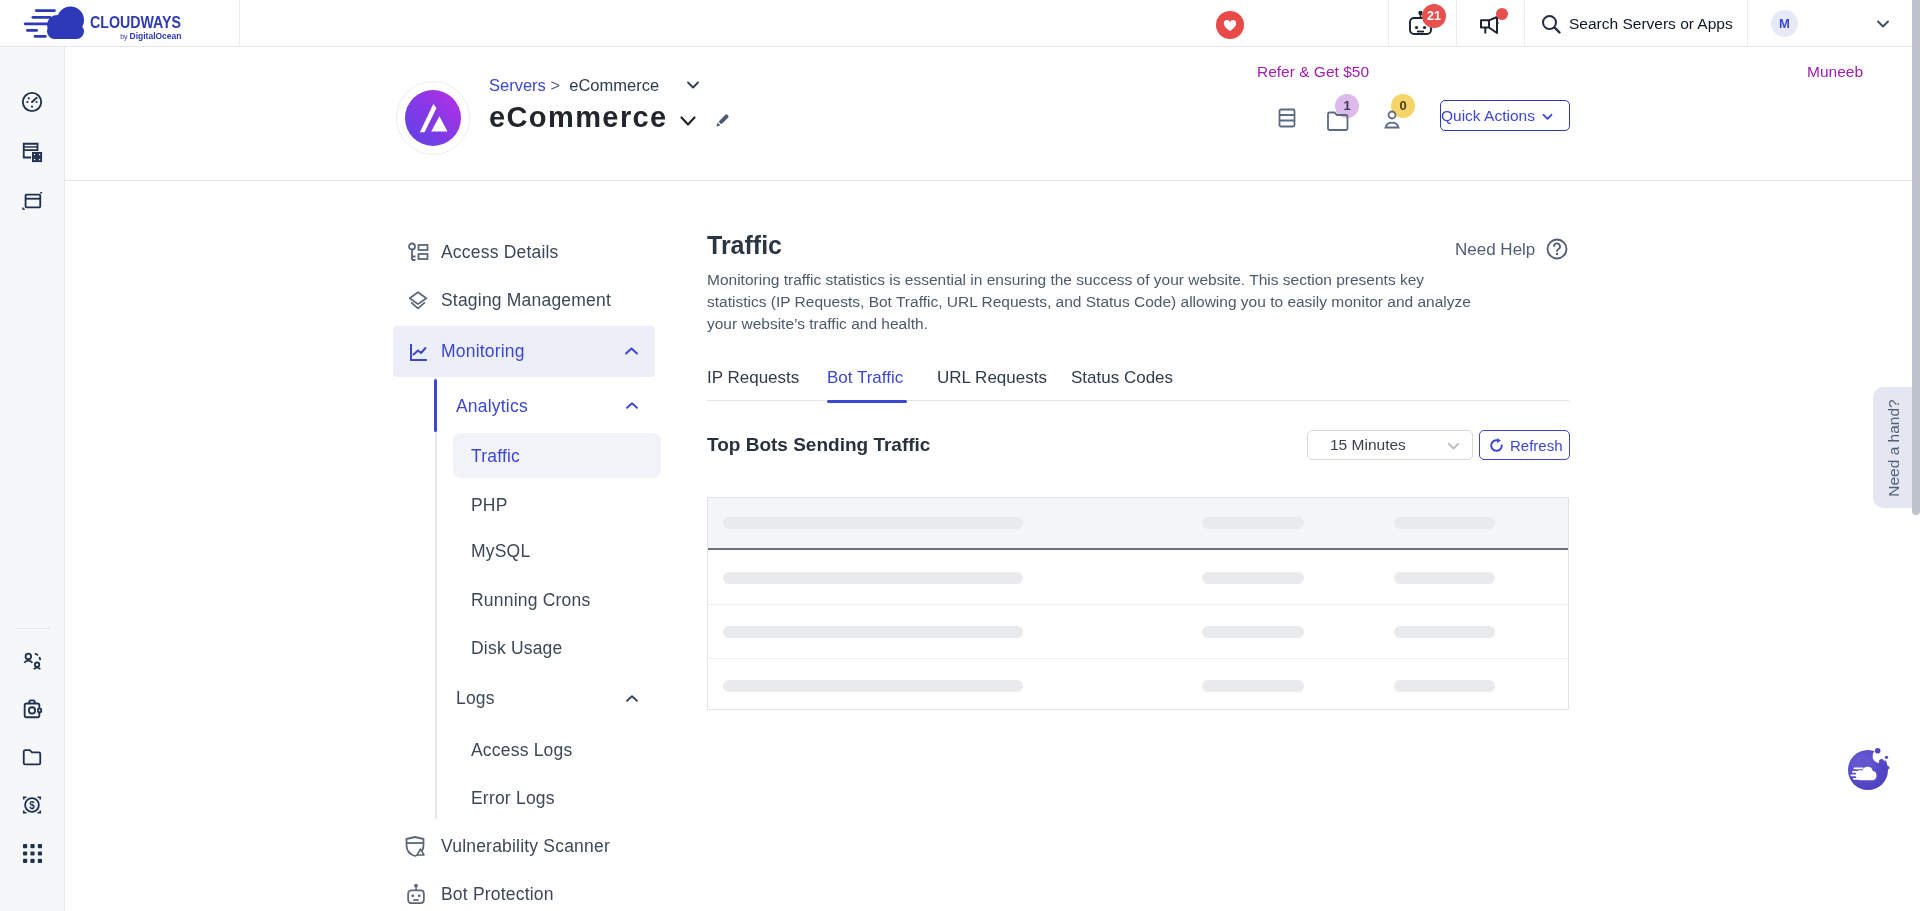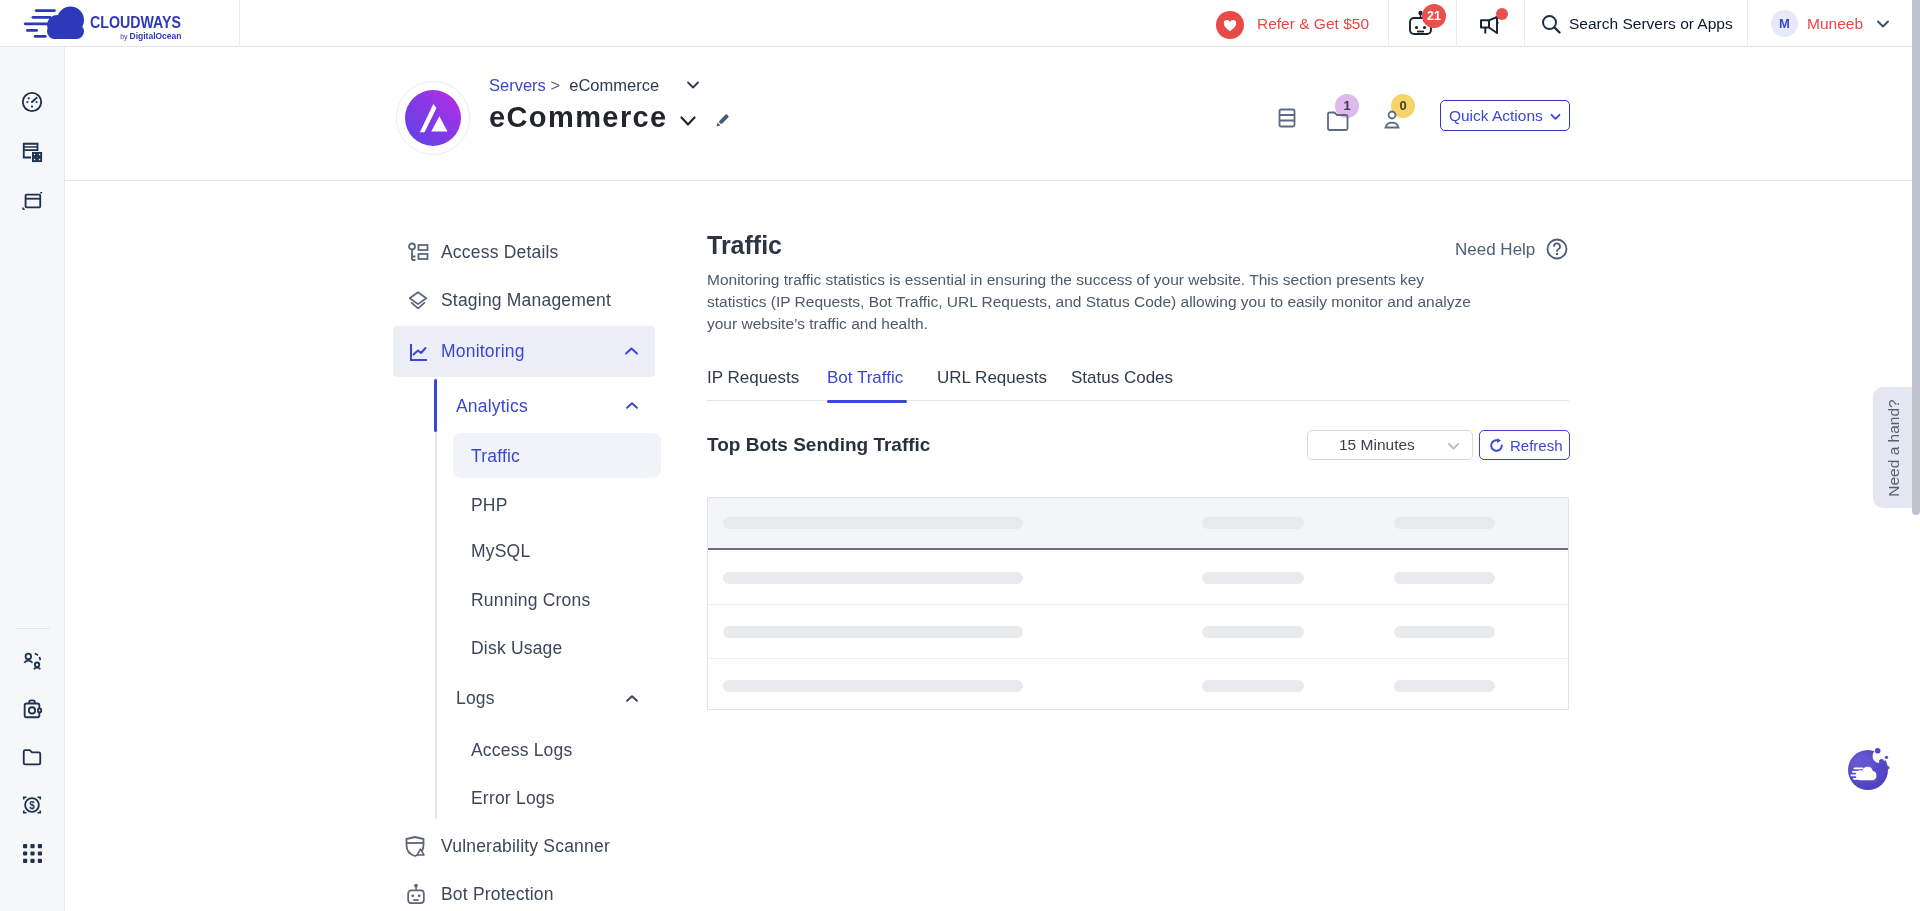--- a/index.html
+++ b/index.html
@@ -5,35 +5,35 @@
 * { margin:0; padding:0; box-sizing:border-box; }
 html,body { width:1920px; height:911px; overflow:hidden; }
 body { font-family:"Liberation Sans", sans-serif; background:#fff; }
 #page { position:relative; width:1920px; height:911px; overflow:hidden; }
 .abs { position:absolute; }
 
 
 .topbar { left:0; top:0; width:1920px; height:47px; background:#fff; border-bottom:1px solid #e4e5e9; }
 .logobox { left:0; top:0; width:240px; height:47px; border-right:1px solid #ebecef; }
 .navsep { top:0; width:1px; height:47px; background:#ebecef; }
-.navtext { font-size:15.5px; color:#ef4444; line-height:47px; }
+.navtext { font-size:15.5px; color:#a21caf; line-height:47px;margin-top:48px; }
 .placeholder { font-size:15.5px; color:#0f172a; line-height:47px; }
 
 
 .sidebar { left:0; top:47px; width:65px; height:864px; background:#f6f7f9; border-right:1px solid #e8e9ee; }
 
 
 .apphead { left:65px; top:47px; width:1855px; height:134px; background:#fff; border-bottom:1px solid #e7e8ec; }
 .avatar-outer { left:396px; top:81px; width:74px; height:74px; border-radius:50%; background:#fff; border:1px solid #ededf2; }
 .avatar-inner { left:405px; top:90px; width:56px; height:56px; border-radius:50%; background:linear-gradient(45deg,#5b43e4 0%,#8a38e6 55%,#bc2ee2 100%); }
 .crumb { left:489px; top:76px; font-size:16.5px; color:#2d3a50; }
 .crumb a { color:#3b46d3; text-decoration:none; }
 .apptitle { left:489px; top:101px; font-size:29px; font-weight:700; color:#22262c; letter-spacing:1.4px; }
 .appurl { left:489px; top:145px; font-size:16px; color:#3b46d3; }
-.qa-btn { left:1440px; top:100px; width:130px; height:31px; border:1px solid #2c39bd; border-radius:5px; background:#fff; color:#3b46d3; font-size:15.5px; line-height:29px; text-align:center; }
+.qa-btn { left:1440px; top:100px; width:130px; height:31px; border:1px solid #2c39bd; border-radius:5px; background:#fff; color:#3b46d3; font-size:15.5px; line-height:29px; text-align:left; }
 
 
 .content { left:65px; top:181px; width:1855px; height:730px; background:#fff; }
 
 
 .m-hl { left:393px; top:326px; width:262px; height:51px; background:#edeff8; border-radius:4px; }
 .t-hl { left:453px; top:433px; width:208px; height:45px; background:#f2f3f9; border-radius:8px; }
 .vline { left:435px; top:378px; width:2px; height:441px; background:#e6e7ec; }
 .vline-act { left:434px; top:379px; width:3px; height:53px; background:#3b46d3; border-radius:2px; }
 .mi { font-size:17.5px; letter-spacing:0.2px; color:#3c4759; white-space:nowrap; }
@@ -41,21 +41,21 @@
 
 
 .h1 { left:707px; top:231px; font-size:25px; font-weight:700; color:#2b3543; }
 .needhelp { left:1455px; top:240px; font-size:17px; color:#4f5d77; }
 .para { left:707px; top:269px; width:800px; font-size:15.5px; line-height:21.8px; color:#4d5a6b; }
 .tab { top:368px; font-size:17px; color:#303b4c; }
 .tab.act { color:#3b46d3; }
 .tabline { left:707px; top:400px; width:862px; height:1px; background:#e4e5e9; }
 .tabline-act { left:827px; top:400px; width:80px; height:3px; background:#3b46d3; border-radius:2px; }
 .h2 { left:707px; top:434px; font-size:19px; font-weight:700; color:#28313e; }
-.select { left:1307px; top:430px; width:166px; height:30px; background:#fff; border:1px solid #d6d8de; border-radius:5px; font-size:15.5px; color:#3a424d; line-height:28px; padding-left:31px; }
+.select { left:1307px; top:430px; width:166px; height:30px; background:#fff; border:1px solid #d6d8de; border-radius:5px; font-size:15.5px; color:#3a424d; line-height:28px; padding-left:22px; }
 .refresh { left:1479px; top:430px; width:91px; height:30px; background:#fff; border:1px solid #3b46d3; border-radius:5px; }
 
 
 .tbl { left:707px; top:497px; width:862px; height:213px; background:#fff; border:1px solid #e2e3e8; }
 .tbl-head { left:708px; top:498px; width:860px; height:52px; background:#f4f5f7; border-bottom:2px solid #67717f; }
 .rowsep { left:708px; width:860px; height:1px; background:#edeef1; }
 .bar { height:12px; border-radius:6px; background:#e9eaec; }
 
 
 .handtab { left:1873px; top:387px; width:41px; height:121px; background:#e4e6f2; border-radius:10px 0 0 10px; }

